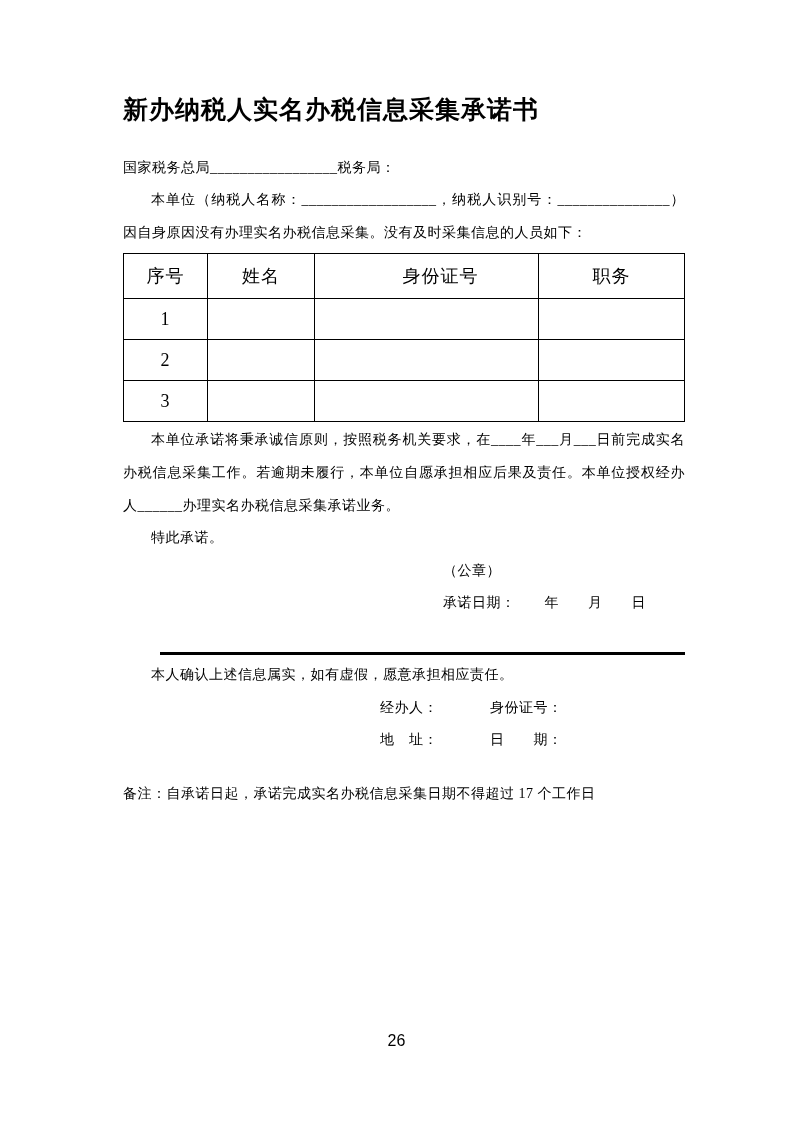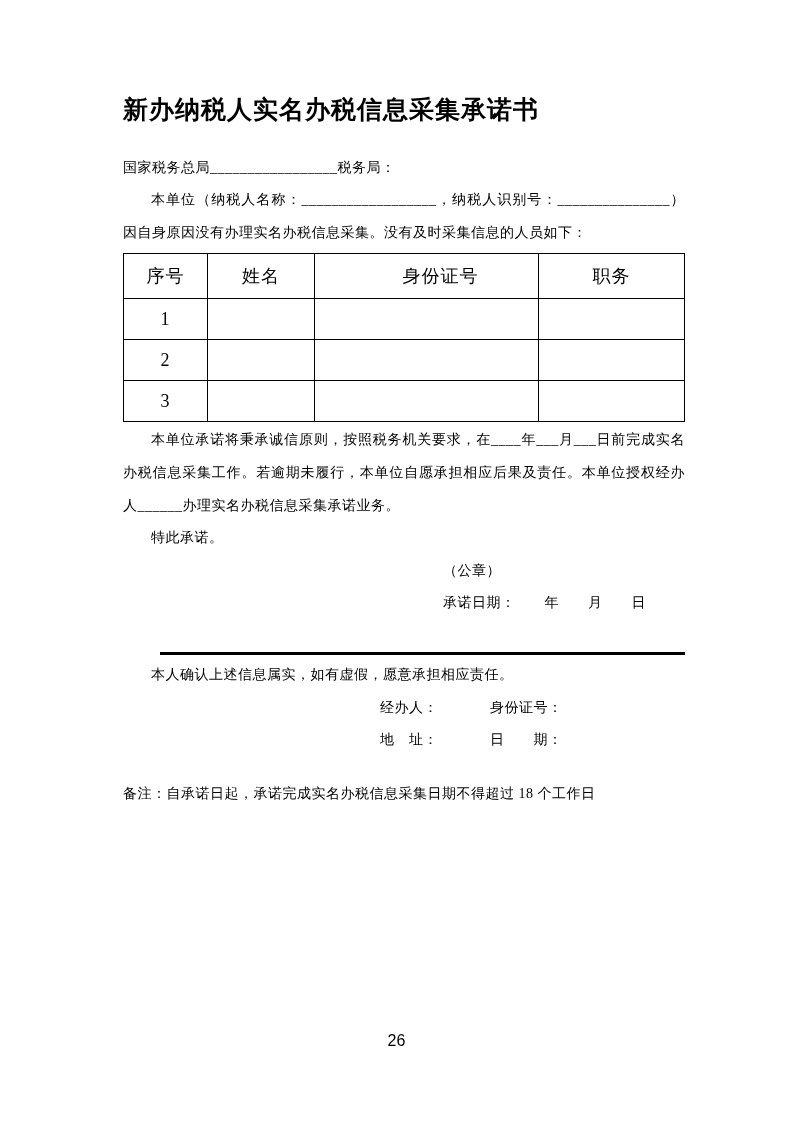--- a/index.html
+++ b/index.html
@@ -140,17 +140,17 @@
   <p class="body-text indent confirm">本人确认上述信息属实，如有虚假，愿意承担相应责任。</p>
 
   <p class="body-text agent-line">
     <span>经办人：</span><span class="second-label">身份证号：</span>
   </p>
 
   <p class="body-text agent-line">
     <span>地　址：</span><span class="second-label">日　　期：</span>
   </p>
 
-  <p class="note">备注：自承诺日起，承诺完成实名办税信息采集日期不得超过 18 个工作日</p>
+  <p class="note">备注：自承诺日起，承诺完成实名办税信息采集日期不得超过 17 个工作日</p>
 
 </div>
 
 <div class="page-number">26</div>
 
 </body></html>

